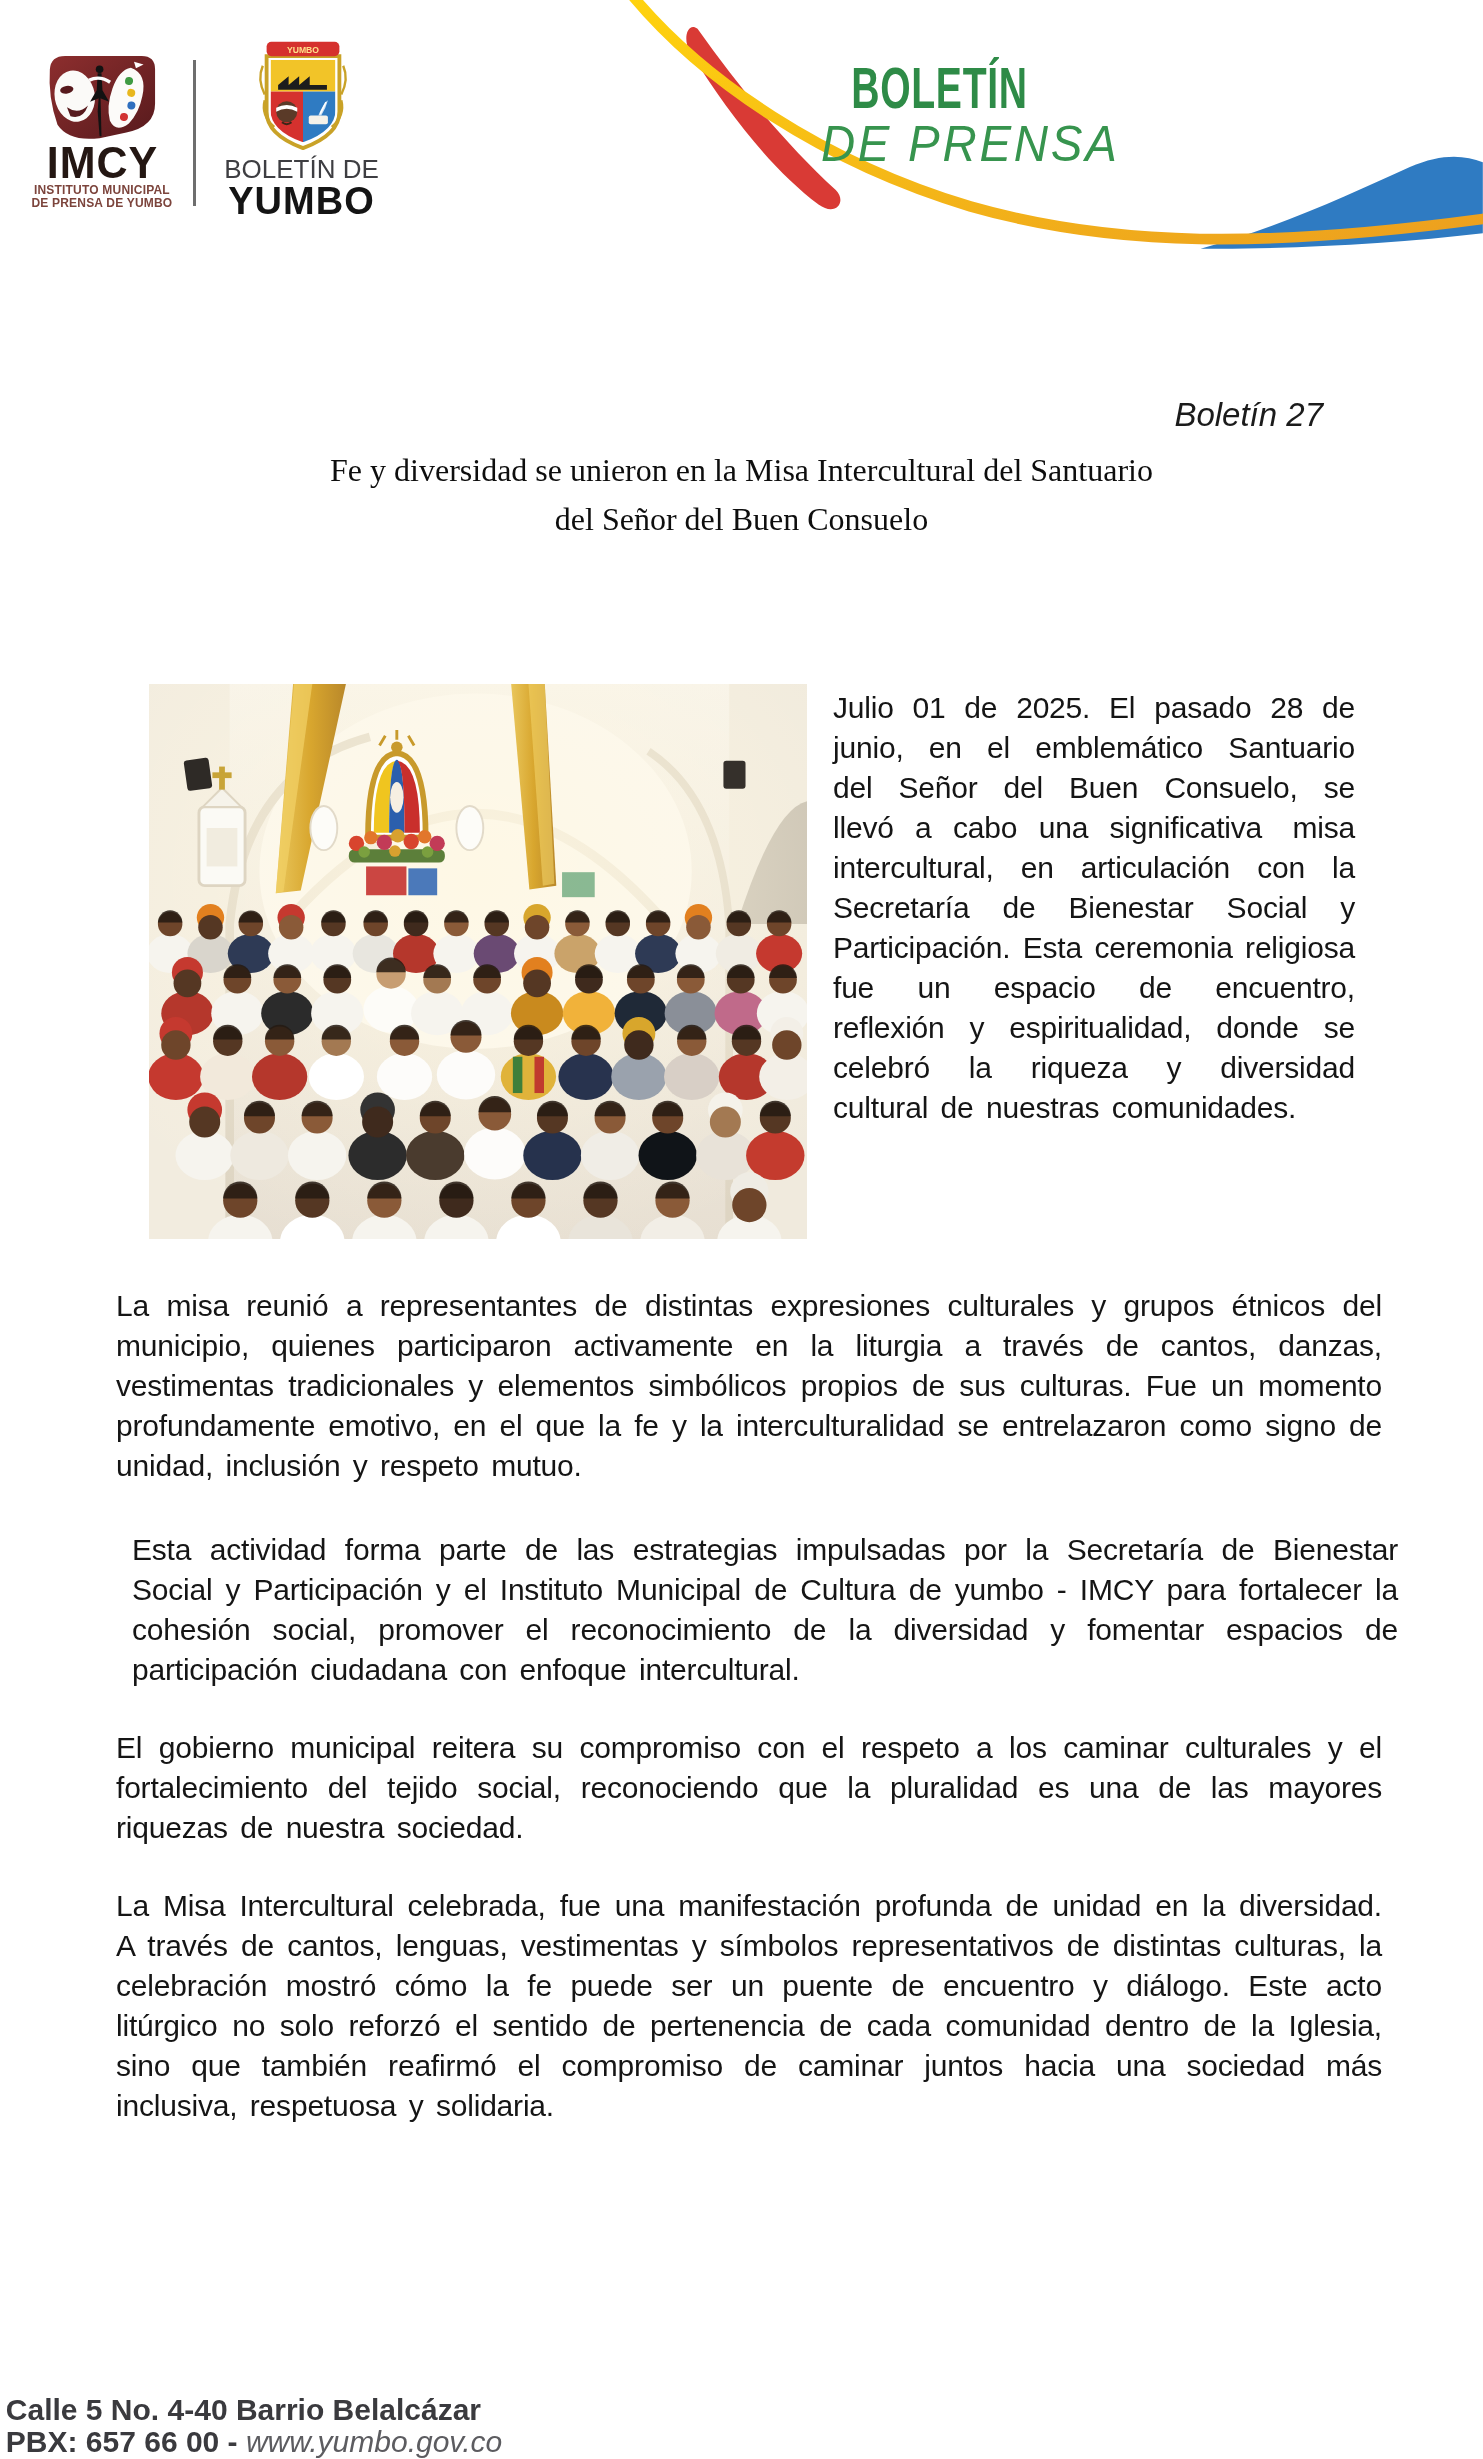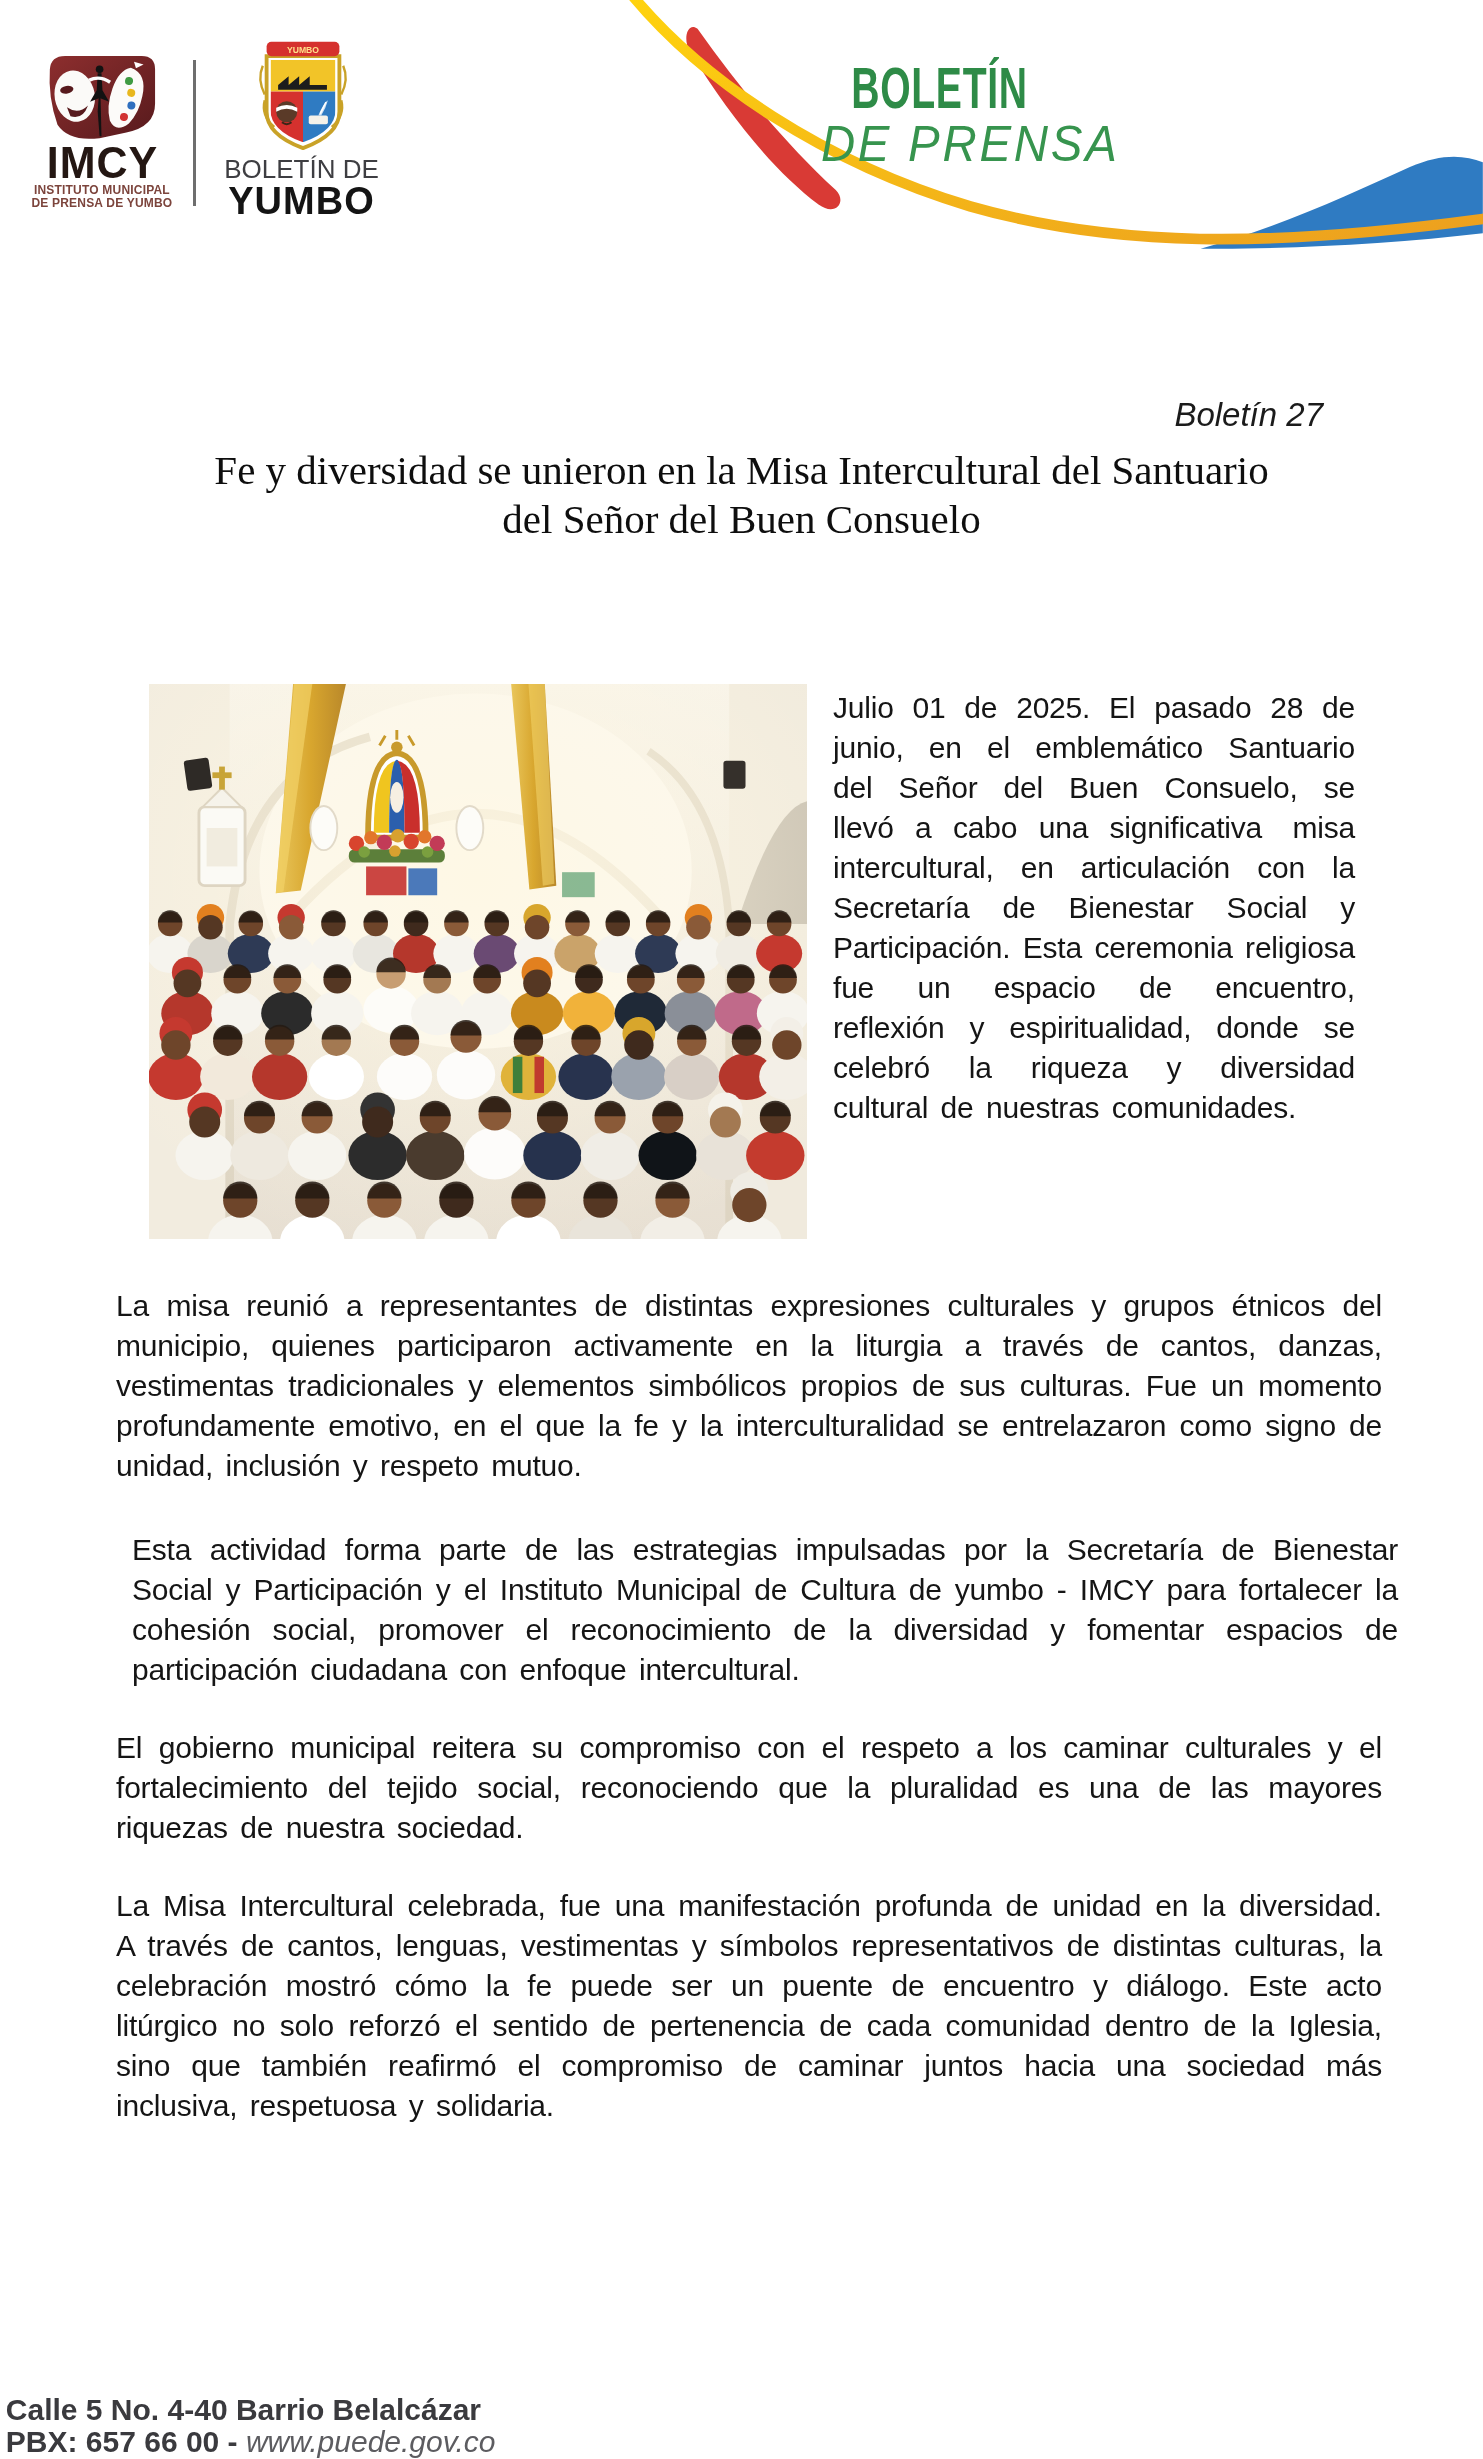--- a/index.html
+++ b/index.html
@@ -22,21 +22,21 @@
   .logo-divider{left:193px;top:60px;width:2.9px;height:146px;background:#6e6e6e;}
   .alcaldia-wordmark{left:217px;top:156px;width:169px;text-align:center;}
   .alcaldia-wordmark .l1{font-size:26px;font-weight:500;color:#3e3e42;letter-spacing:0;line-height:27px;}
   .alcaldia-wordmark .l2{font-size:38px;font-weight:800;color:#141414;letter-spacing:1px;line-height:37px;}
   
   .bulletin-number{
     right:160px;top:396px;font-size:33px;font-style:italic;color:#1b1b1b;
   }
   .doc-title{
     left:96px;top:446px;width:1291px;text-align:center;
-    font-family:"Liberation Serif",serif;font-size:41px;line-height:49px;color:#0e0e0e;
+    font-family:"Liberation Serif",serif;font-size:32px;line-height:49px;color:#0e0e0e;
   }
   .doc-title div{white-space:nowrap;}
   
   .para{
     text-align:justify;font-size:30px;line-height:40px;color:#151515;
     word-spacing:4.3px;letter-spacing:-0.2px;
   }
   .para b{font-weight:400;margin-left:9px;}
   .p-intro{left:833px;top:688px;width:522px;}
   .p2{left:116px;top:1286px;width:1266px;}
@@ -417,18 +417,18 @@
 
   <div class="abs para p-intro"><span>Julio 01 de 2025. El pasado 28 de junio, en el emblemático Santuario del Señor del Buen Consuelo, se llevó a cabo una significativa </span><b>misa</b><span> intercultural, en articulación con la Secretaría de Bienestar Social y Participación. Esta ceremonia religiosa fue un espacio de encuentro, reflexión y espiritualidad, donde se celebró la riqueza y diversidad cultural de nuestras comunidades.</span></div>
 
   <div class="abs para p2">La misa reunió a representantes de distintas expresiones culturales y grupos étnicos del municipio, quienes participaron activamente en la liturgia a través de cantos, danzas, vestimentas tradicionales y elementos simbólicos propios de sus culturas. Fue un momento profundamente emotivo, en el que la fe y la interculturalidad se entrelazaron como signo de unidad, inclusión y respeto mutuo.</div>
   <div class="abs para p3">Esta actividad forma parte de las estrategias impulsadas por la Secretaría de Bienestar Social y Participación y el Instituto Municipal de Cultura de yumbo - IMCY para fortalecer la cohesión social, promover el reconocimiento de la diversidad y fomentar espacios de participación ciudadana con enfoque intercultural.</div>
   <div class="abs para p4">El gobierno municipal reitera su compromiso con el respeto a los caminar culturales y el fortalecimiento del tejido social, reconociendo que la pluralidad es una de las mayores riquezas de nuestra sociedad.</div>
   <div class="abs para p5">La Misa Intercultural celebrada, fue una manifestación profunda de unidad en la diversidad. A través de cantos, lenguas, vestimentas y símbolos representativos de distintas culturas, la celebración mostró cómo la fe puede ser un puente de encuentro y diálogo. Este acto litúrgico no solo reforzó el sentido de pertenencia de cada comunidad dentro de la Iglesia, sino que también reafirmó el compromiso de caminar juntos hacia una sociedad más inclusiva, respetuosa y solidaria.</div>
 
   <div class="abs footer">
     <div>Calle 5 No. 4-40 Barrio Belalcázar</div>
-    <div><span>PBX: 657 66 00 - </span><span class="site">www.puede.gov.co</span></div>
+    <div><span>PBX: 657 66 00 - </span><span class="site">www.yumbo.gov.co</span></div>
     <div><span>NIT: 890.399.025-6</span><span class="gap"></span><span>Cod.Postal: 760501</span></div>
   </div>
 
 </div>
 
 
 </body></html>

